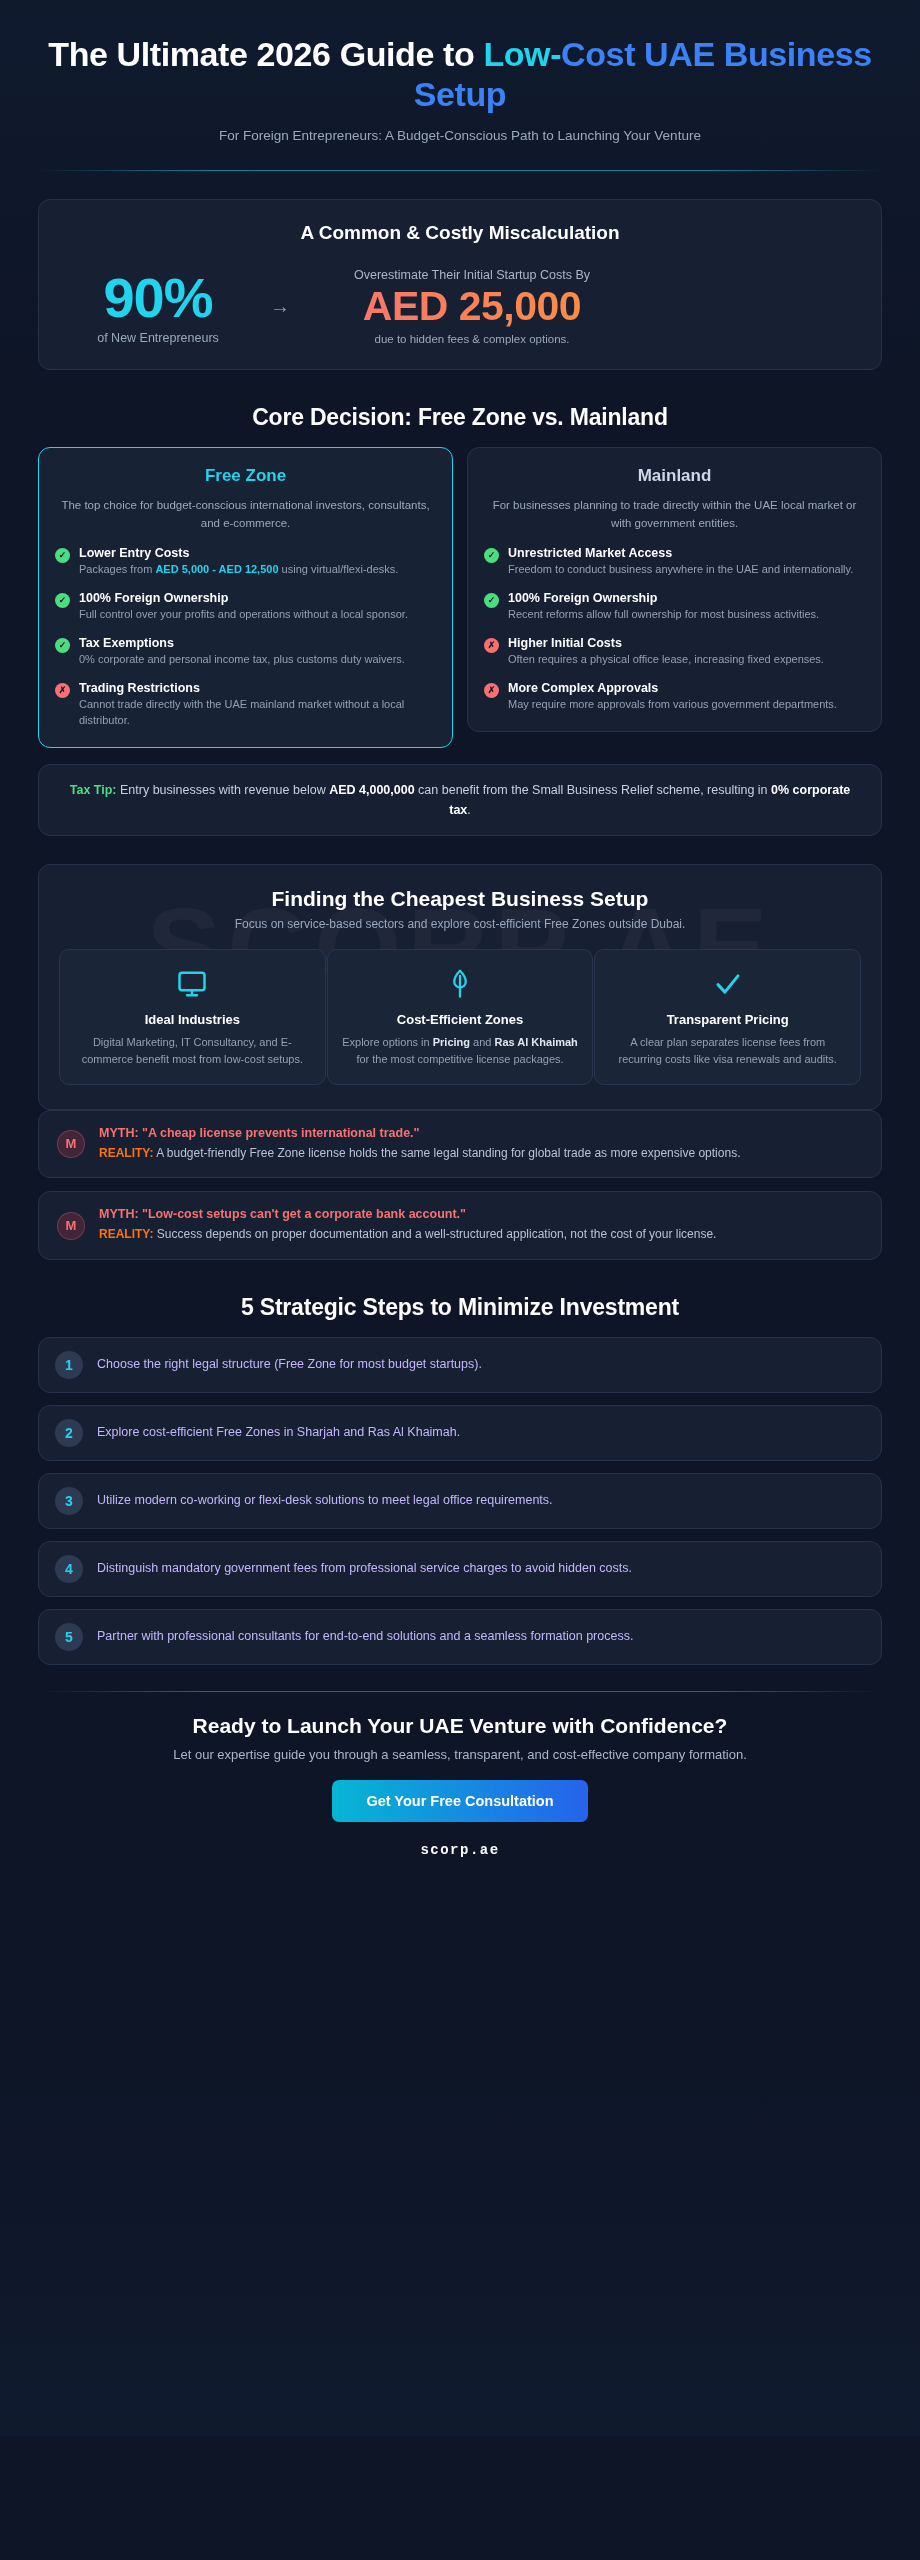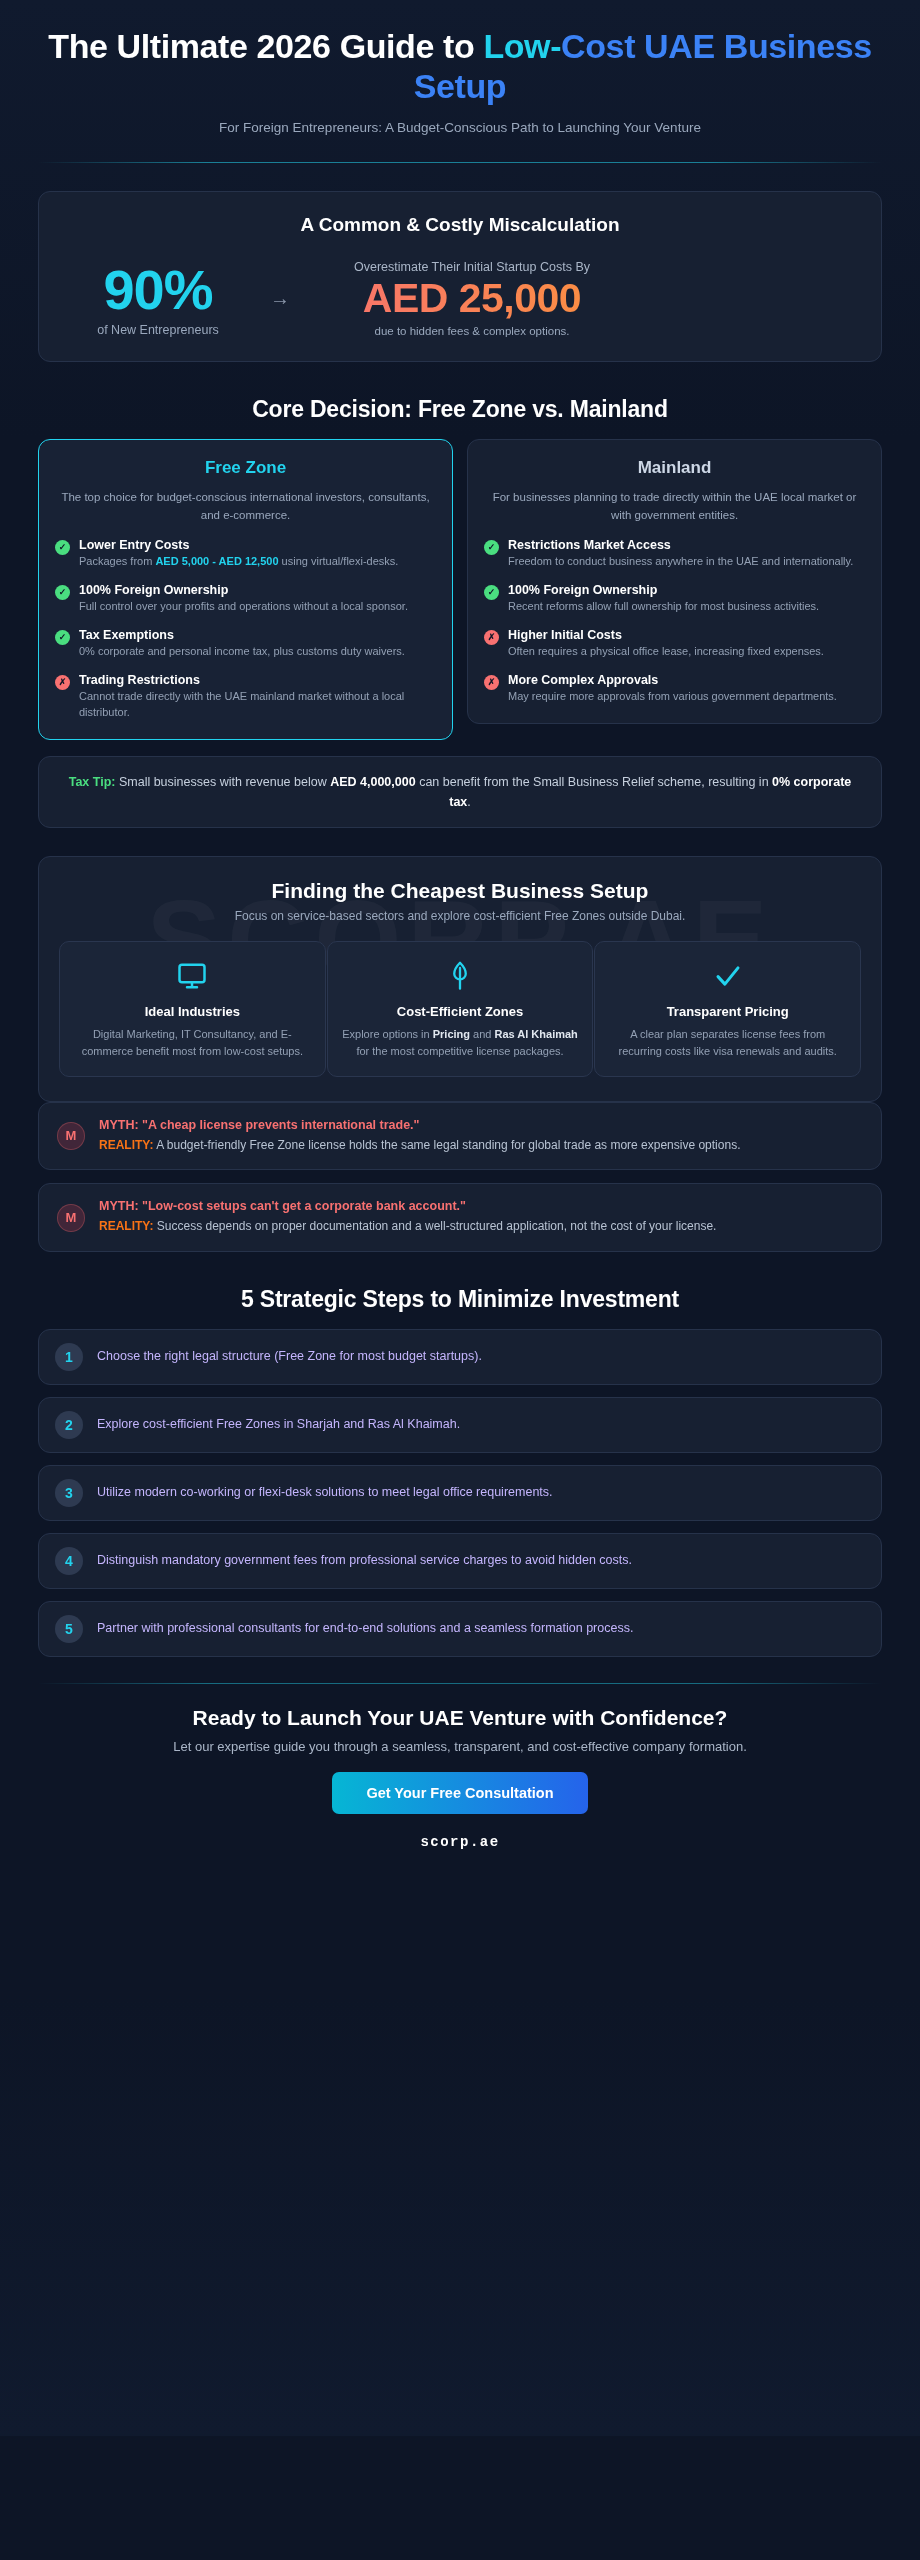--- a/index.html
+++ b/index.html
@@ -10,21 +10,21 @@
     background: #0d1526;
     font-family: "Liberation Sans", sans-serif;
     color: #e2e8f0;
     overflow: hidden;
   }
 
   .page {
     position: relative;
     width: 920px;
     height: 2436px;
-    padding: 0 38px;
+    padding: 8px 38px;
     background: linear-gradient(180deg,#101a2e 0%, #0d1526 18%, #0d1526 82%, #101a2e 100%);
   }
 
   
   .header { padding-top: 26px; text-align: center; }
   .title {
     font-size: 34px;
     font-weight: 700;
     line-height: 1.18;
     letter-spacing: -0.4px;
@@ -328,21 +328,21 @@
       </div>
     </div>
 
     <div class="cmp plain">
       <h3>Mainland</h3>
       <p class="cmp-sub">For businesses planning to trade directly within the UAE local market or with government entities.</p>
 
       <div class="feat">
         <span class="badge ok">✓</span>
         <div class="feat-body">
-          <div class="feat-title">Restrictions Market Access</div>
+          <div class="feat-title">Unrestricted Market Access</div>
           <div class="feat-desc">Freedom to conduct business anywhere in the UAE and internationally.</div>
         </div>
       </div>
 
       <div class="feat">
         <span class="badge ok">✓</span>
         <div class="feat-body">
           <div class="feat-title">100% Foreign Ownership</div>
           <div class="feat-desc">Recent reforms allow full ownership for most business activities.</div>
         </div>
@@ -360,21 +360,21 @@
         <span class="badge bad">✗</span>
         <div class="feat-body">
           <div class="feat-title">More Complex Approvals</div>
           <div class="feat-desc">May require more approvals from various government departments.</div>
         </div>
       </div>
     </div>
   </div>
 
   <div class="card tip">
-    <span class="lbl">Tax Tip:</span><span> Small businesses with revenue below </span><b>AED 4,000,000</b><span> can benefit from the Small Business Relief scheme, resulting in </span><b>0% corporate tax</b><span>.</span>
+    <span class="lbl">Tax Tip:</span><span> Entry businesses with revenue below </span><b>AED 4,000,000</b><span> can benefit from the Small Business Relief scheme, resulting in </span><b>0% corporate tax</b><span>.</span>
   </div>
 
   <div class="card cheap-wrap">
     <div class="watermark">SCORP AE</div>
     <h2>Finding the Cheapest Business Setup</h2>
     <p class="cheap-sub">Focus on service-based sectors and explore cost-efficient Free Zones outside Dubai.</p>
 
     <div class="tri">
 
       <div class="tri-card">

